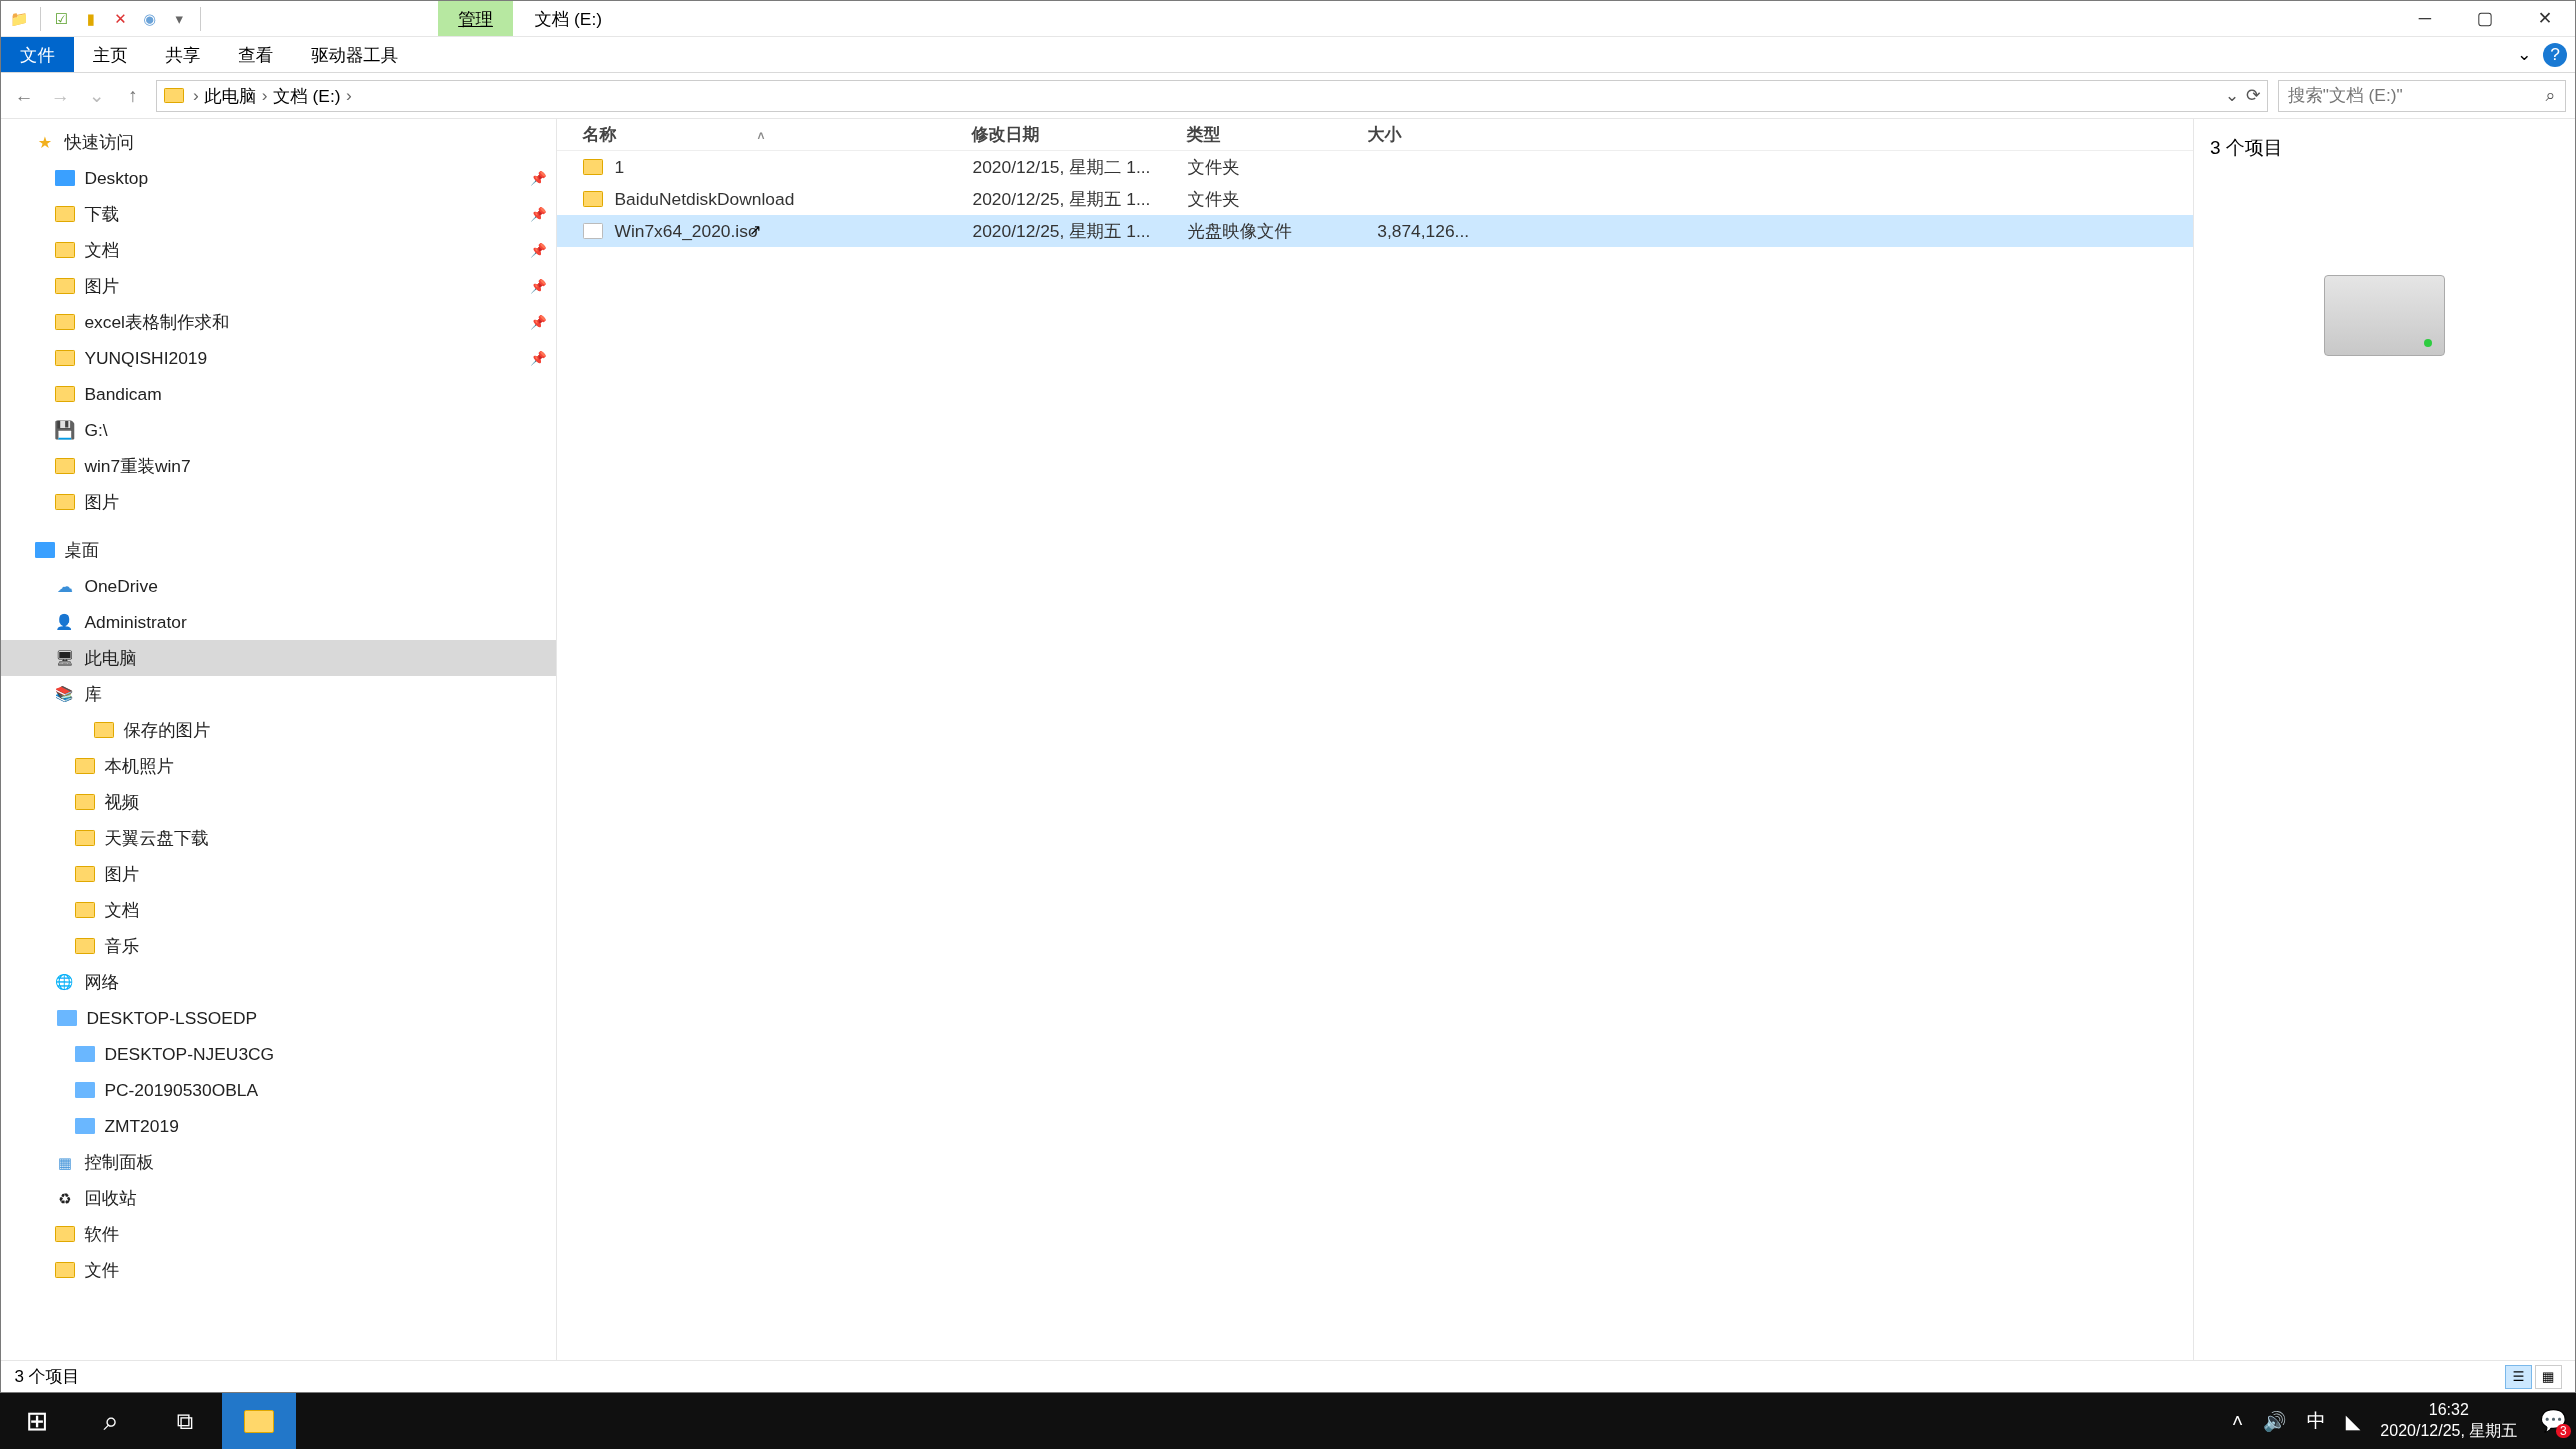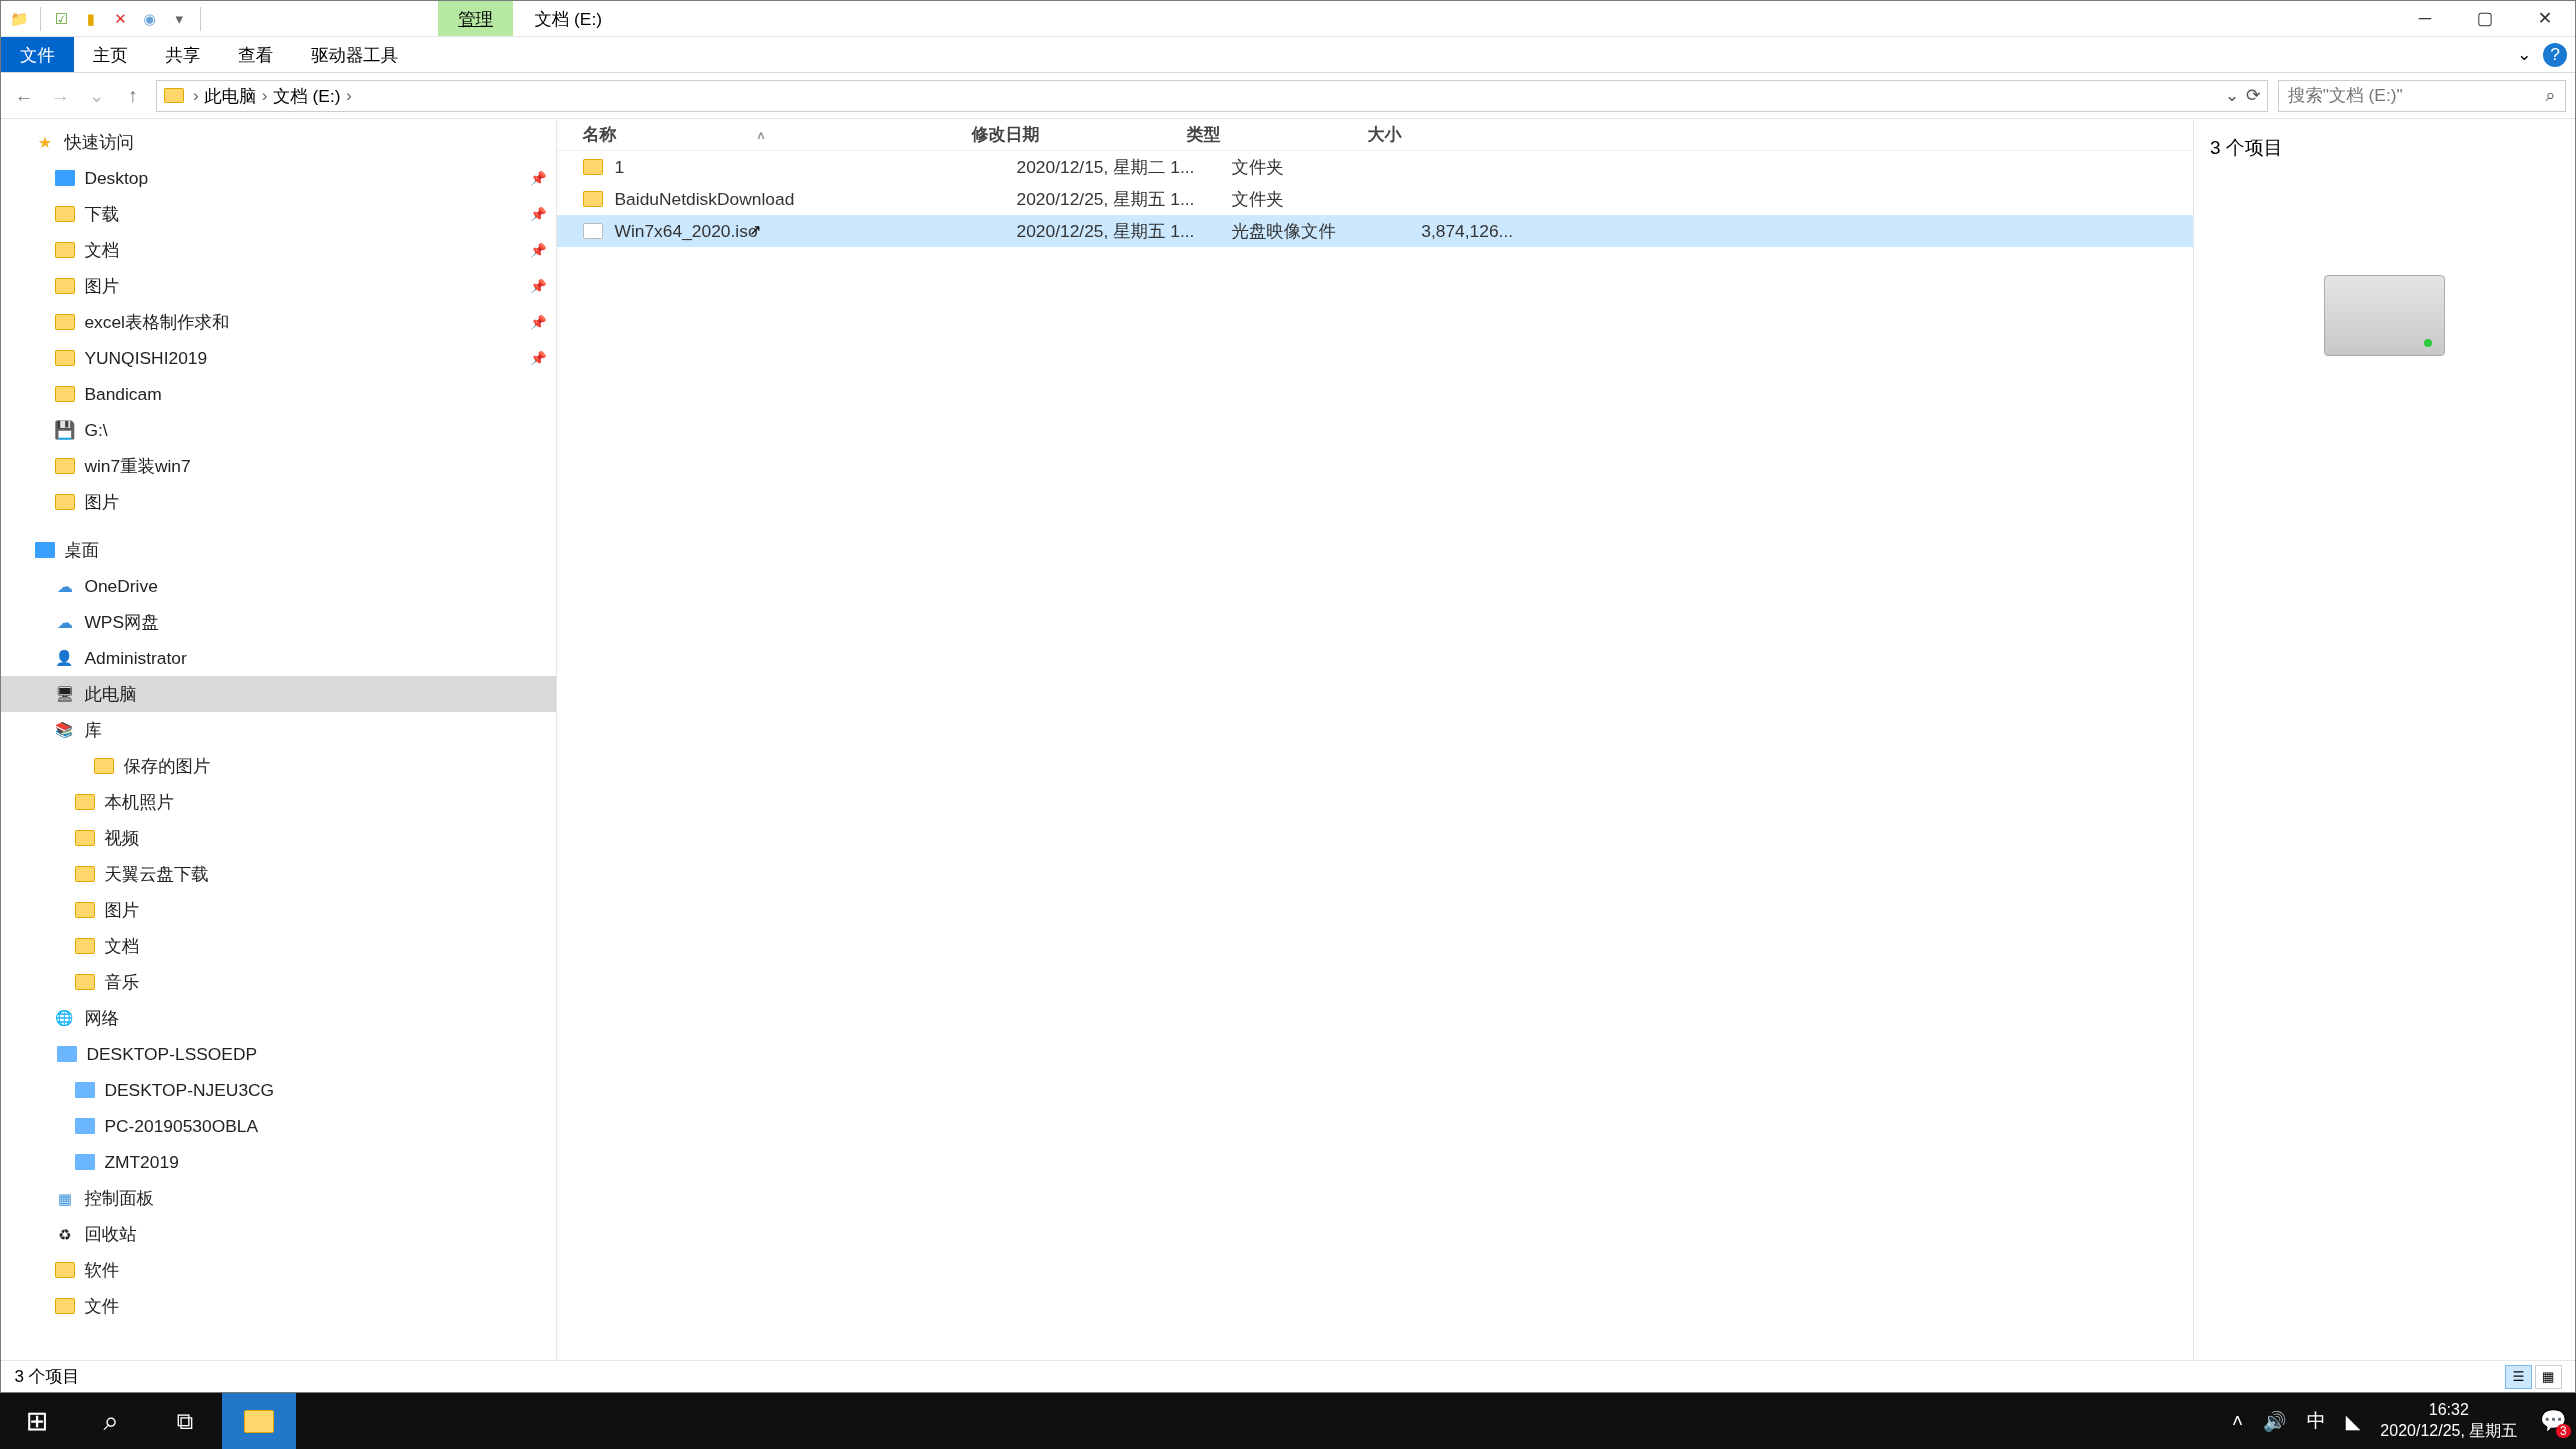--- a/index.html
+++ b/index.html
@@ -67,21 +67,21 @@
 .ch-date { width: 215px; }
 .ch-type { width: 181px; }
 .ch-size { width: 114px; }
 .file-list { flex: 1; }
 .file-row { height: 32px; display: flex; align-items: center; font-size: 17.4px; padding-left: 25.5px; color: #333; }
 .file-row.sel { background: #cce8ff; }
 .file-row .fic { width: 20px; height: 16px; margin-right: 12px; }
 .file-row .fic.folder { background: #ffd76a; border: 0.7px solid #e0a800; border-radius: 1.3px; }
 .file-row .fic.iso { background: #fff; border: 0.7px solid #bbb; border-radius: 1.3px; }
 .fc-name { width: 358px; } 
-.fc-date { width: 215px; margin-left: 44px; }
+.fc-date { width: 215px; }
 .fc-type { width: 181px; }
 .fc-size { width: 114px; text-align: right; padding-right: 13.4px; }
 .cursor { position: relative; }
 .cursor::after { content: "↖"; position: absolute; color: #000; font-size: 14.8px; left: 134px; top: 0; transform: scaleX(-1); }
 
 .preview { width: 382px; border-left: 0.7px solid #e6e6e6; padding: 16px; font-size: 19px; }
 .preview .drive-ic { width: 121px; height: 81px; margin: 114px auto 0; background: linear-gradient(#e5e5e5, #c8c8c8); border: 0.7px solid #aaa; border-radius: 4px; position: relative; }
 .preview .drive-ic::after { content: ""; position: absolute; right: 12px; bottom: 8px; width: 8px; height: 8px; background: #2ecc40; border-radius: 50%; }
 
 
@@ -222,24 +222,20 @@
 
       <div class="nav-item" style="padding-left:34px;margin-top:12px">
           <span class="ic ic-desktop"></span>
           <span>桌面</span>
         </div>
       <div class="nav-item" style="padding-left:54px">
           <span class="ic ic-cloud"></span>
           <span>OneDrive</span>
         </div>
       <div class="nav-item" style="padding-left:54px">
-          <span class="ic ic-cloud"></span>
-          <span>WPS网盘</span>
-        </div>
-      <div class="nav-item" style="padding-left:54px">
           <span class="ic ic-user"></span>
           <span>Administrator</span>
         </div>
       <div class="nav-item sel" style="padding-left:54px">
           <span class="ic ic-pc"></span>
           <span>此电脑</span>
         </div>
       <div class="nav-item" style="padding-left:54px">
           <span class="ic ic-lib"></span>
           <span>库</span>

